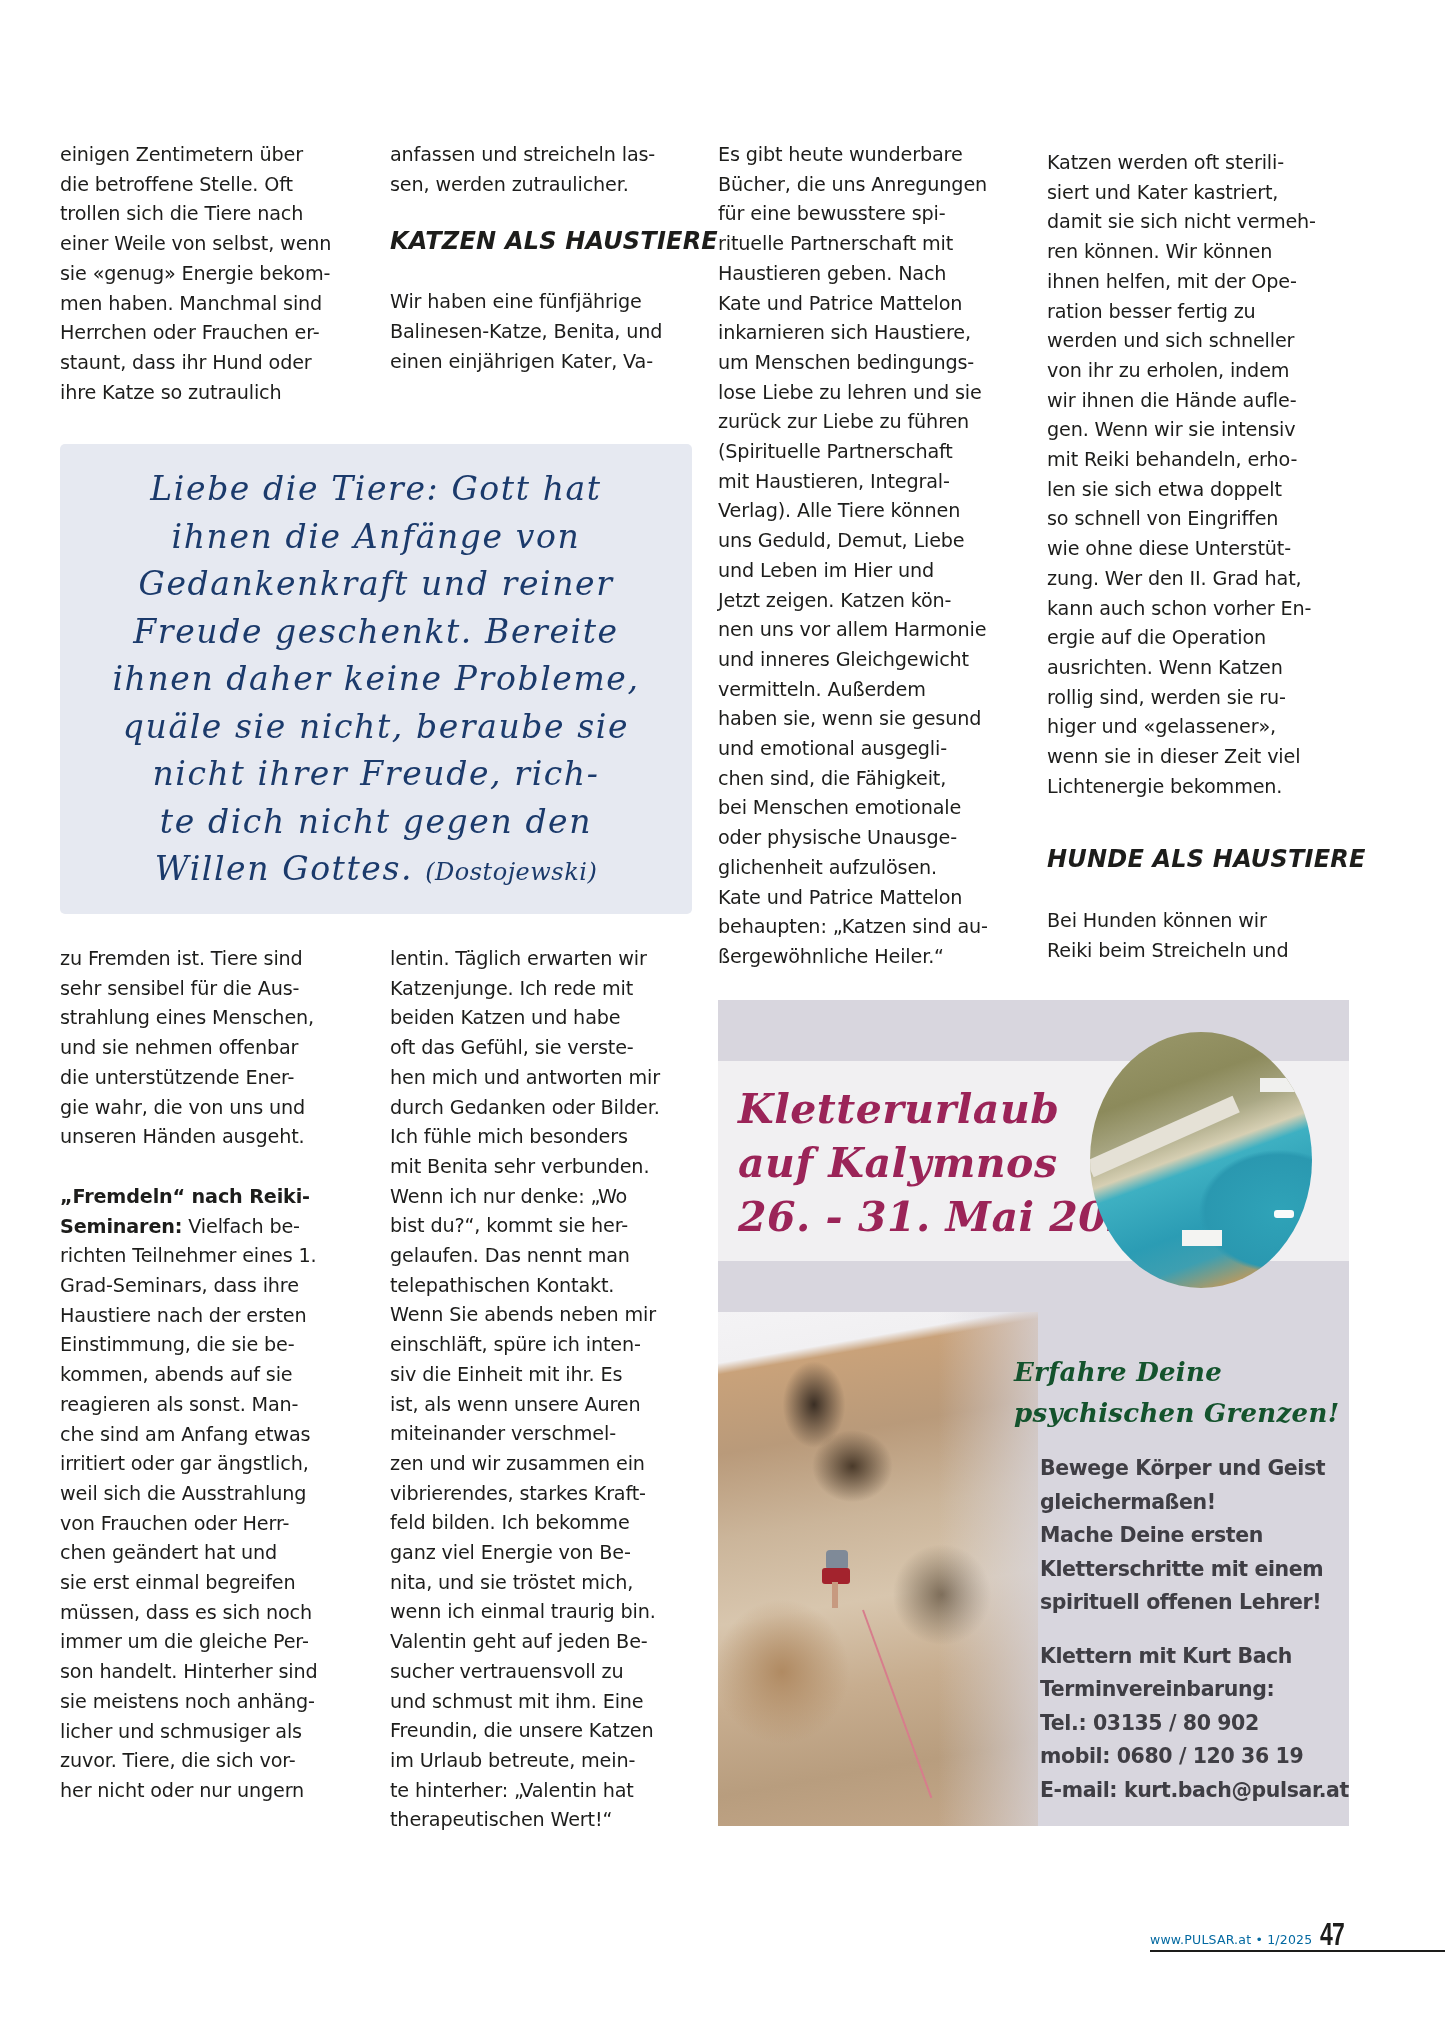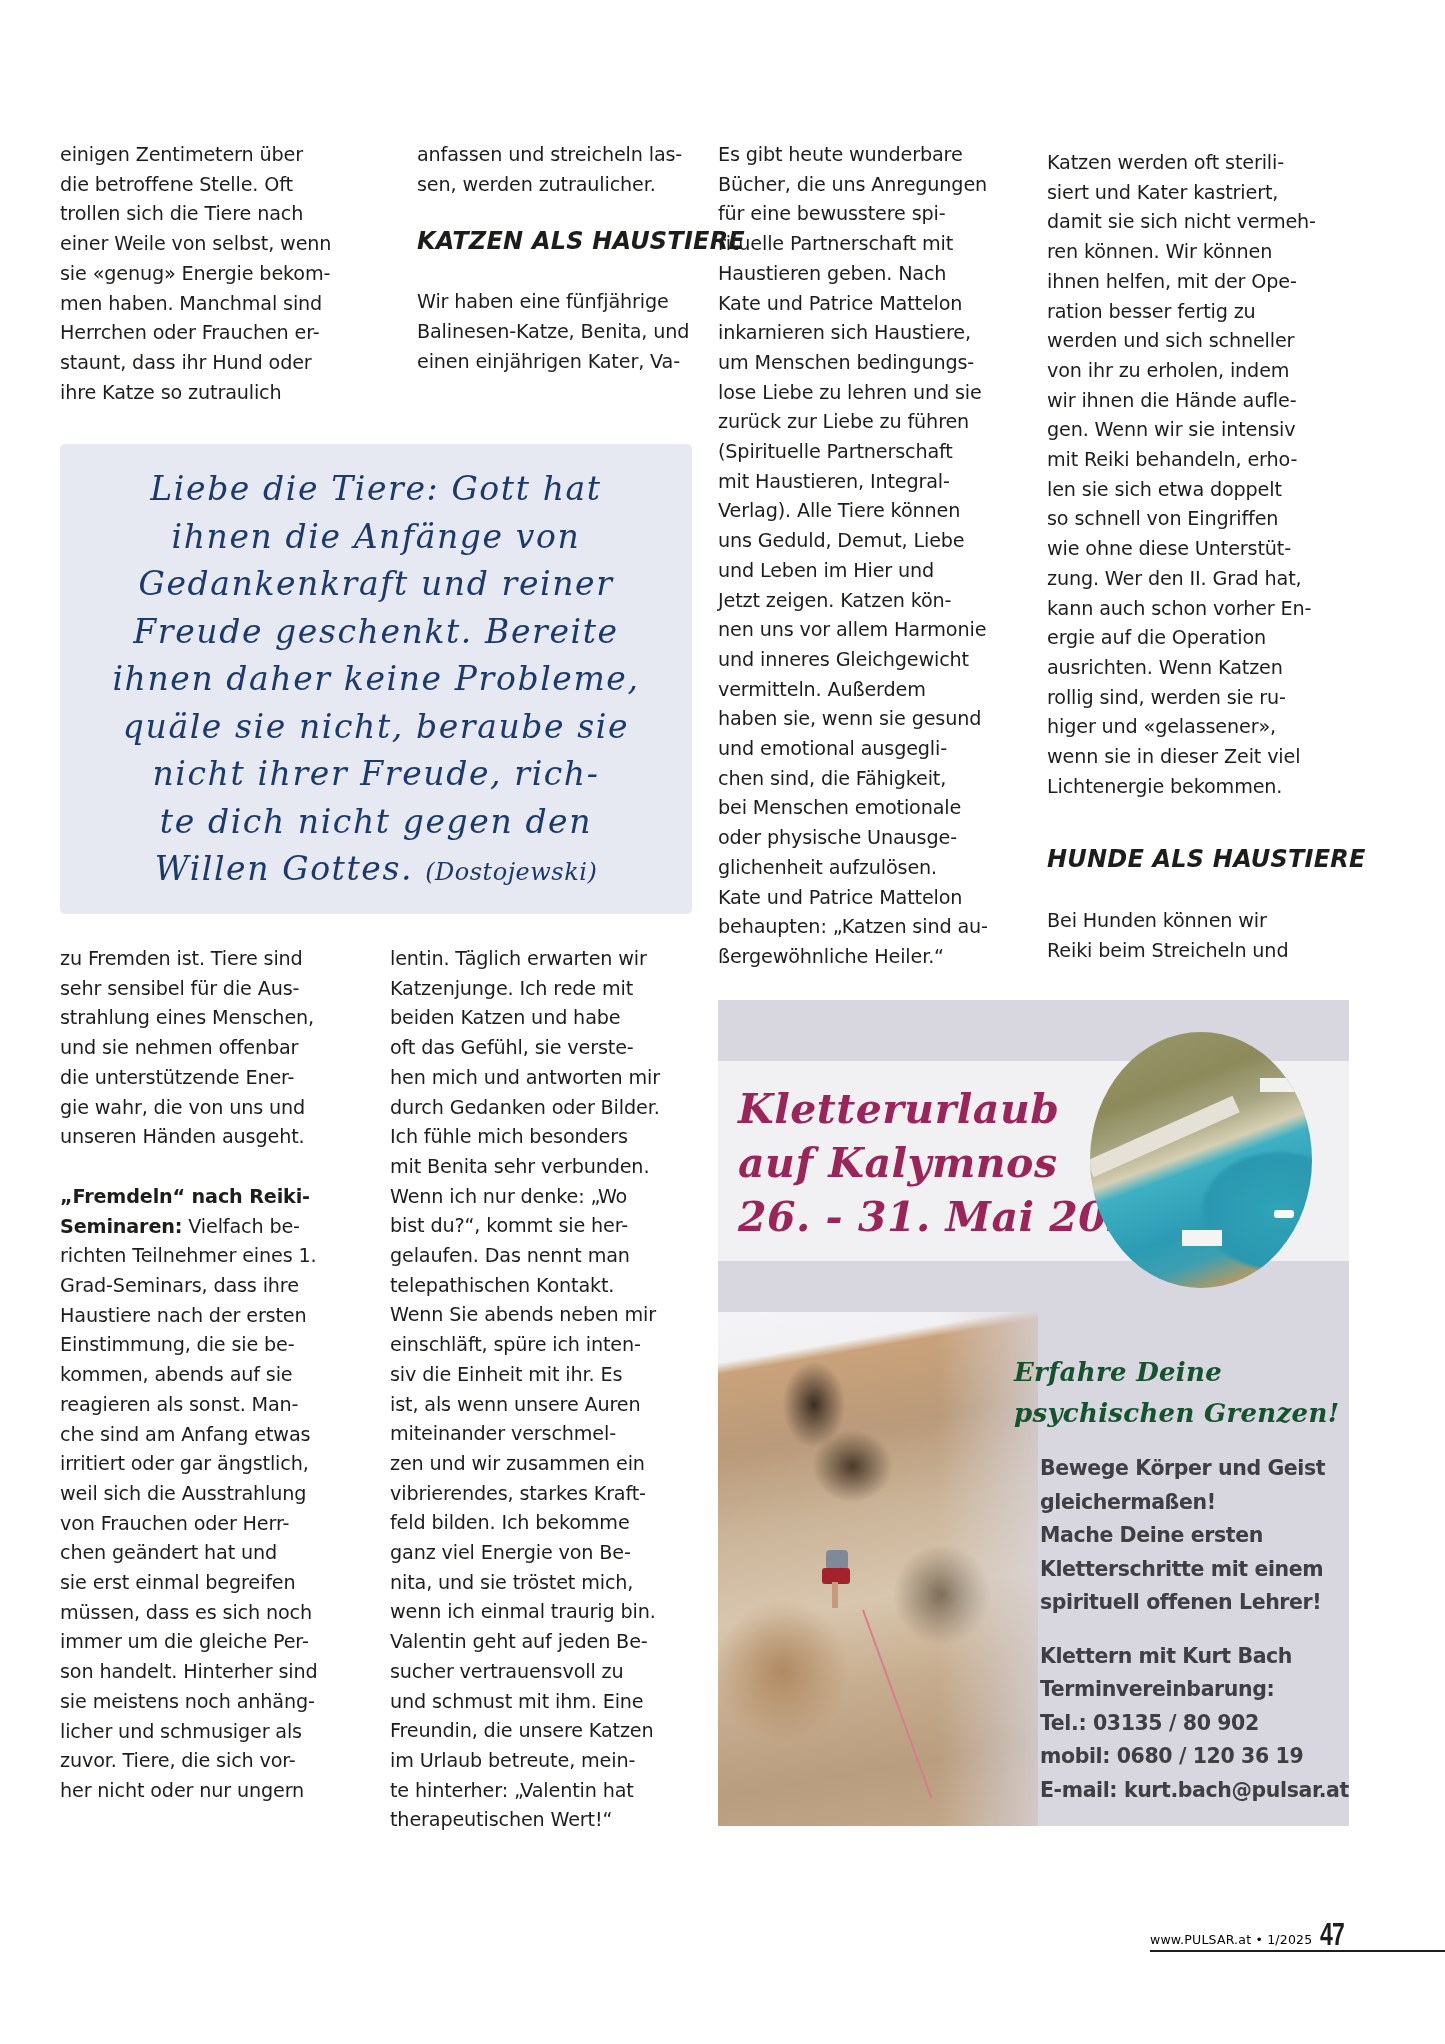--- a/index.html
+++ b/index.html
@@ -61,40 +61,40 @@
   .rope { position:absolute; left: 144px; top: 610px; width: 2px; height: 200px; background: #d77d8c; transform: rotate(-20deg); transform-origin: top; }
 
   .ad-slogan { position: absolute; left: 296px; top: 352px; color: #14532d; font-family: "DejaVu Serif", serif; font-style: italic; font-weight: bold; }
   .ad-slogan .s { display:block; font-size: 26px; line-height: 41px; white-space: nowrap; letter-spacing: 0.3px; }
   .ad-body { position: absolute; left: 296px; top: 452px; color: #3f3e44; font-weight: bold; font-size: 20.5px; line-height: 33.5px; letter-spacing: -0.4px; }
   .ad-body .b { display:block; white-space: nowrap; margin-left: 26px; }
   .ad-body .spacer { height: 20px; }
 
   
   .footer { position: absolute; left: 1150px; top: 1918px; width: 295px; height: 30px; }
-  .footer .url { position: absolute; left: 0; top: 14px; color: #000000; font-size: 12.5px; white-space: nowrap; letter-spacing: 0.2px; }
+  .footer .url { position: absolute; left: 0; top: 14px; color: #0369a1; font-size: 12.5px; white-space: nowrap; letter-spacing: 0.2px; }
   .footer .pagenum { position: absolute; left: 170px; top: -2px; font-family: "Liberation Sans Narrow", "Liberation Sans", sans-serif; font-size: 32px; transform: scaleX(0.72); transform-origin: left; font-weight: bold; color: #1d1d1b; letter-spacing: -1px; }
   .footer .rule { position: absolute; left: 0; top: 32px; width: 295px; height: 1.5px; background: #1d1d1b; }
 </style>
 </head>
 <body>
 
 <div class="col" style="left:60px; top:140px; width:300px;" id="c1t">
     <span class="line">einigen Zentimetern über</span>
     <span class="line">die betroffene Stelle. Oft</span>
     <span class="line">trollen sich die Tiere nach</span>
     <span class="line">einer Weile von selbst, wenn</span>
     <span class="line">sie «genug» Energie bekom-</span>
     <span class="line">men haben. Manchmal sind</span>
     <span class="line">Herrchen oder Frauchen er-</span>
     <span class="line">staunt, dass ihr Hund oder</span>
     <span class="line">ihre Katze so zutraulich</span>
   </div>
 
-<div class="col" style="left:390px; top:140px; width:300px;margin-left:27px;">
+<div class="col" style="left:390px; top:140px; width:300px;">
   <div id="c2t">
       <span class="line">anfassen und streicheln las-</span>
       <span class="line">sen, werden zutraulicher.</span>
     </div>
   <div class="gap-head-before" style="height:28px"></div>
   <div class="heading">KATZEN ALS HAUSTIERE</div>
   <div class="gap-head-after" style="height:30px"></div>
   <div id="c2h">
       <span class="line">Wir haben eine fünfjährige</span>
       <span class="line">Balinesen-Katze, Benita, und</span>

